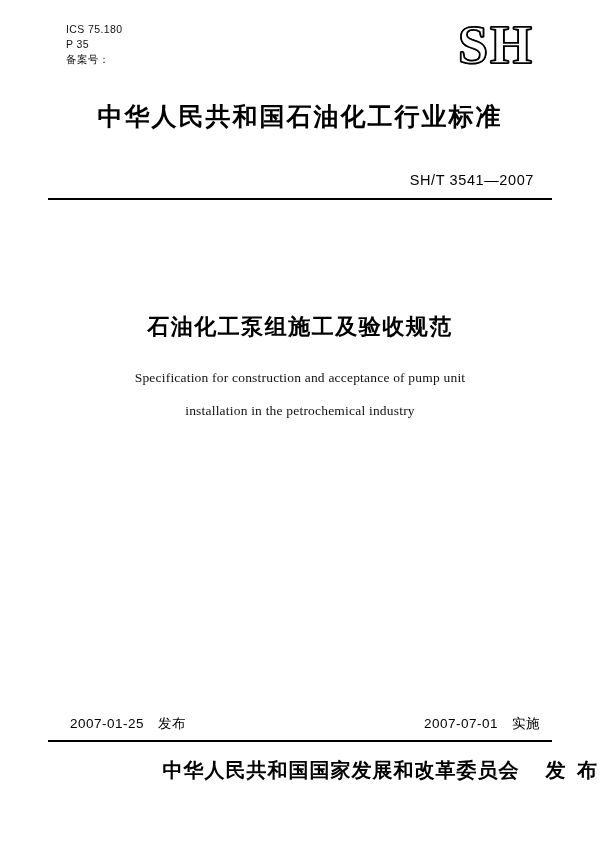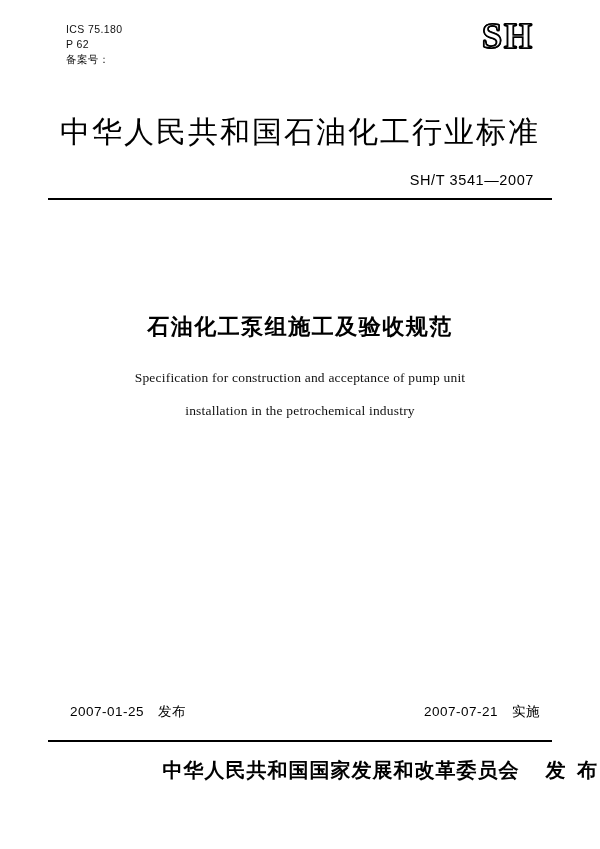--- a/index.html
+++ b/index.html
@@ -36,42 +36,41 @@
     color: #111;
   }
   .meta div { white-space: pre; }
 
   
   .sh-logo {
     position: absolute;
     right: 66px;
     top: 18px;
     font-family: "Liberation Serif", serif;
-    font-size: 36px;
+    font-size: 54px;
     font-weight: bold;
     letter-spacing: 2px;
     color: #ffffff;
     -webkit-text-stroke: 1.6px #000;
     text-shadow:
        1px 0 0 #000, -1px 0 0 #000, 0 1px 0 #000, 0 -1px 0 #000;
     line-height: 1;
   }
 
   
   .std-title {
     position: absolute;
     left: 0; right: 0;
     top: 100px;
     text-align: center;
     font-family: "Liberation Sans", sans-serif;
-    font-weight: normal;
-    font-size: 30px;
+    font-weight: bold;
+    font-size: 25px;
     letter-spacing: 2px;
     color: #000;
-    margin-top: 12px;
   }
 
   
   .std-number {
     position: absolute;
     right: 66px;
     top: 160px;
     font-family: "Liberation Sans", sans-serif;
     font-size: 14.5px;
     letter-spacing: 0.6px;
@@ -117,21 +116,21 @@
     position: absolute;
     left: 70px;
     right: 60px;
     top: 703px;
     display: flex;
     justify-content: space-between;
     font-family: "Liberation Sans", sans-serif;
     font-size: 13.5px;
     letter-spacing: 0.5px;
   }
-  .date-cell { white-space: pre; }
+  .date-cell { white-space: pre; margin-top: 12px; }
 
   
   .issuer {
     position: absolute;
     left: 0; right: 0;
     top: 757px;
     text-align: right;
     font-family: "Liberation Sans", sans-serif;
     font-weight: bold;
     font-size: 20px;
@@ -142,39 +141,39 @@
     letter-spacing: 3px;
   }
 </style>
 </head>
 <body>
 
 <div class="page">
 
   <div class="meta">
     <div>ICS 75.180</div>
-    <div>P 62</div>
+    <div>P 35</div>
     <div>备案号：</div>
   </div>
 
   <div class="sh-logo">SH</div>
 
   <div class="std-title">中华人民共和国石油化工行业标准</div>
 
   <div class="std-number">SH/T 3541—2007</div>
 
   <div class="rule rule-top"></div>
 
   <div class="doc-title">石油化工泵组施工及验收规范</div>
   <div class="doc-en doc-en-1">Specification for construction and acceptance of pump unit</div>
   <div class="doc-en doc-en-2">installation in the petrochemical industry</div>
 
   <div class="dates">
     <span class="date-cell">2007-01-25　发布</span>
-    <span class="date-cell">2007-07-21　实施</span>
+    <span class="date-cell">2007-07-01　实施</span>
   </div>
 
   <div class="rule rule-bottom"></div>
 
   <div class="issuer">
     <span>中华人民共和国国家发展和改革委员会</span><span class="publish">发 布</span>
   </div>
 
 </div>
 

